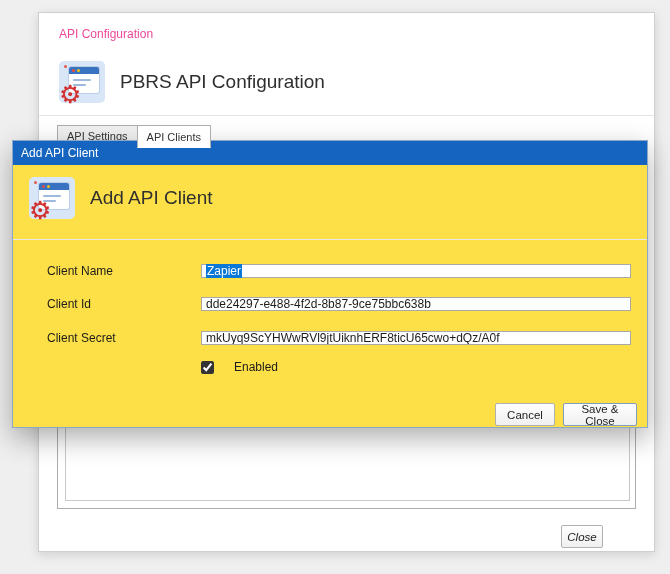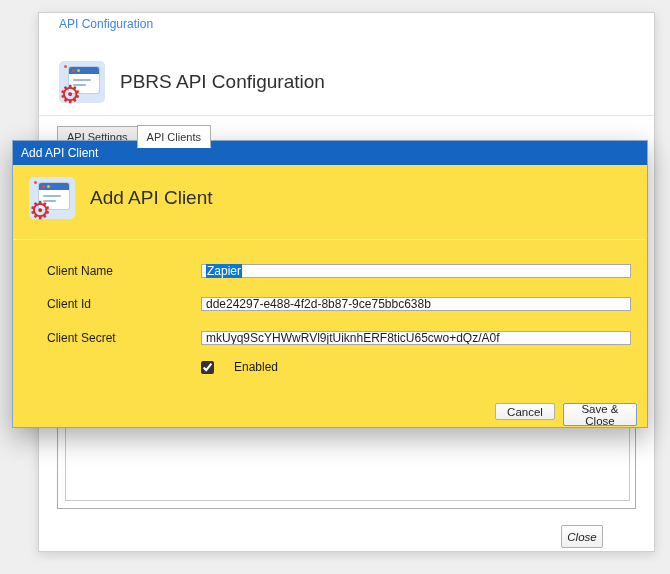--- a/index.html
+++ b/index.html
@@ -18,25 +18,25 @@
     font-family:"Liberation Sans", sans-serif;
     color:#1c1c1c;
   }
 
   
   .back-window{
     position:absolute;left:38px;top:12px;width:617px;height:540px;
     background:#fff;border:1px solid #cfcfcf;
     box-shadow:0 3px 10px rgba(0,0,0,.13);
   }
-  .bw-title{position:absolute;left:20px;top:4px;font-size:12px;color:#3b82f6;}
+  .bw-title{position:absolute;left:20px;top:14px;font-size:12px;color:#ec4899;}
   .bw-header{position:absolute;left:20px;top:48px;display:flex;align-items:center;gap:15px;}
   .heading{font-size:19px;font-weight:400;color:#2f2f2f;}
   .bw-sep{position:absolute;left:0;right:0;top:102px;border-top:1px solid #e4e4e4;}
-  .tabs{position:absolute;left:18px;top:112px;display:flex;align-items:center;}
+  .tabs{position:absolute;left:18px;top:112px;display:flex;align-items:flex-start;}
   .tab{
     font-size:11px;padding:4px 9px;border:1px solid #adadad;background:#f0f0f0;
     color:#333;margin-right:-1px;position:relative;
   }
   .tab.active{background:#fff;z-index:2;padding-top:5px;border-bottom-color:#fff;}
   .tab-page{
     position:absolute;left:18px;top:130px;width:579px;height:366px;
     border:1px solid #acacac;background:#fff;
   }
   .listbox{
@@ -88,21 +88,21 @@
   .lbl{width:154px;font-size:12px;color:#1c1c1c;}
   .tb{
     flex:1;height:14px;border:1px solid #a9a9a9;background:#fff;
     font-size:12px;padding:0 4px;font-family:"Liberation Sans", sans-serif;color:#1c1c1c;
   }
   div.tb{display:flex;align-items:center;}
   .sel{background:var(--selection_blue);color:#fff;padding:0 1px;}
   .cb-row{position:absolute;left:188px;top:219px;display:flex;align-items:center;gap:20px;font-size:12px;}
   .cb-row input{width:13px;height:13px;margin:0;accent-color:#333;}
   .footer{position:absolute;right:10px;top:262px;display:flex;gap:8px;}
-  .btn-cancel{width:60px;height:17px;}
+  .btn-cancel{width:60px;height:23px;}
   .btn-save{width:74px;height:23px;border-color:#7d9cc0;}
 </style>
 </head>
 <body>
 
 <div class="back-window">
 
   <div class="bw-title">API Configuration</div>
 
   <div class="bw-header">

